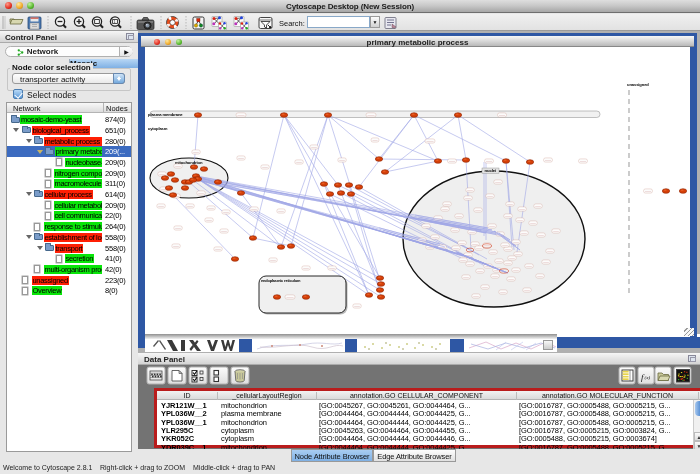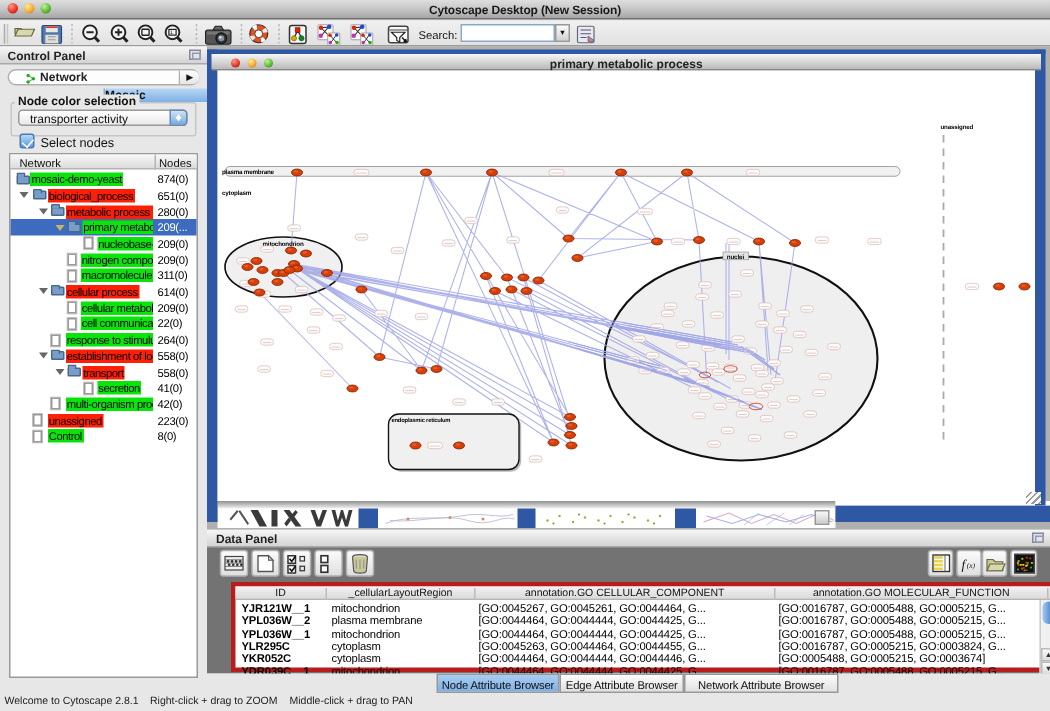--- a/index.html
+++ b/index.html
@@ -344,21 +344,21 @@
         <div class="lbl g" style="left:36.5px;width:58.5px;">multi-organism proce</div>
         <div class="num">42(0)</div>
       </div>
 <div class="trow" style="top:171.5px;">
         <div class="file" style="left:14.5px;"></div>
         <div class="lbl r" style="left:24.5px;">unassigned</div>
         <div class="num">223(0)</div>
       </div>
 <div class="trow" style="top:182.2px;">
         <div class="file" style="left:14.5px;"></div>
-        <div class="lbl g" style="left:24.5px;">Control</div>
+        <div class="lbl g" style="left:24.5px;">Overview</div>
         <div class="num">8(0)</div>
       </div>
 
   </div>
 </div>
 
 <div id="desktop">
 
 <div class="frag" style="left:7px;top:303px;width:412px;height:18px;background:#fff;"></div>
 <div class="frag" style="left:7px;top:303px;width:412px;height:5px;background:linear-gradient(180deg,#909090,#f2f2f2);"></div>
@@ -856,20 +856,19 @@
       <div id="vthumb"></div>
       <div class="varr" style="bottom:9px;">▲</div>
       <div class="varr" style="bottom:0;">▼</div>
     </div>
   </div>
 </div>
 
 <div id="bottabs">
   <div class="btab" id="bt1" style="left:153px;width:82px;background:linear-gradient(180deg,#a9cdf2,#7fb0e4);">Node Attribute Browser</div>
   <div class="btab" id="bt2" style="left:235px;width:83px;">Edge Attribute Browser</div>
-  <div class="btab" id="bt3" style="left:318px;width:103px;">Network Attribute Browser</div>
 </div>
 
 <div id="status">
   <span style="left:3px;">Welcome to Cytoscape 2.8.1</span>
   <span style="left:100px;">Right-click + drag to ZOOM</span>
   <span style="left:193px;">Middle-click + drag to PAN</span>
 </div>
 
 </body></html>

